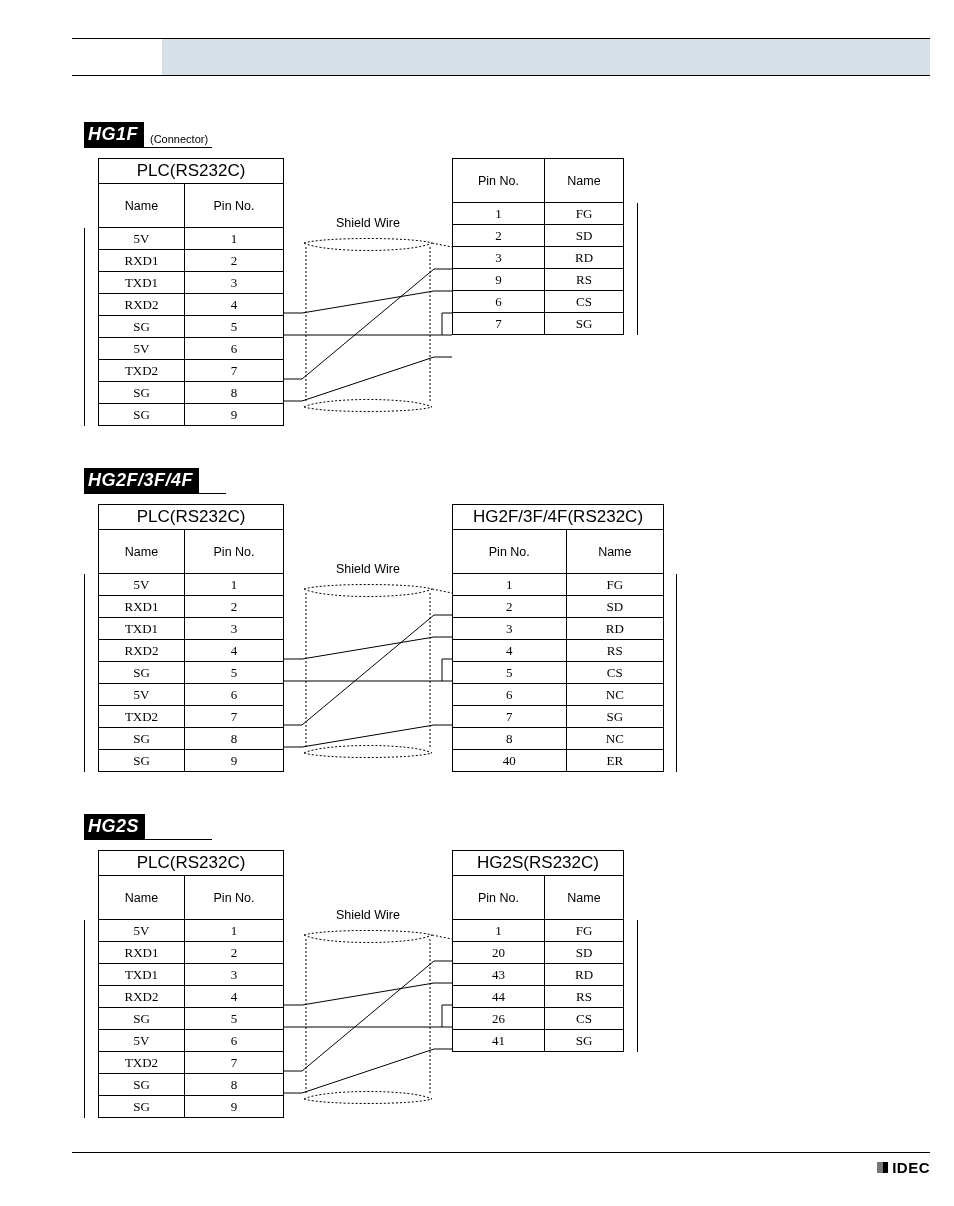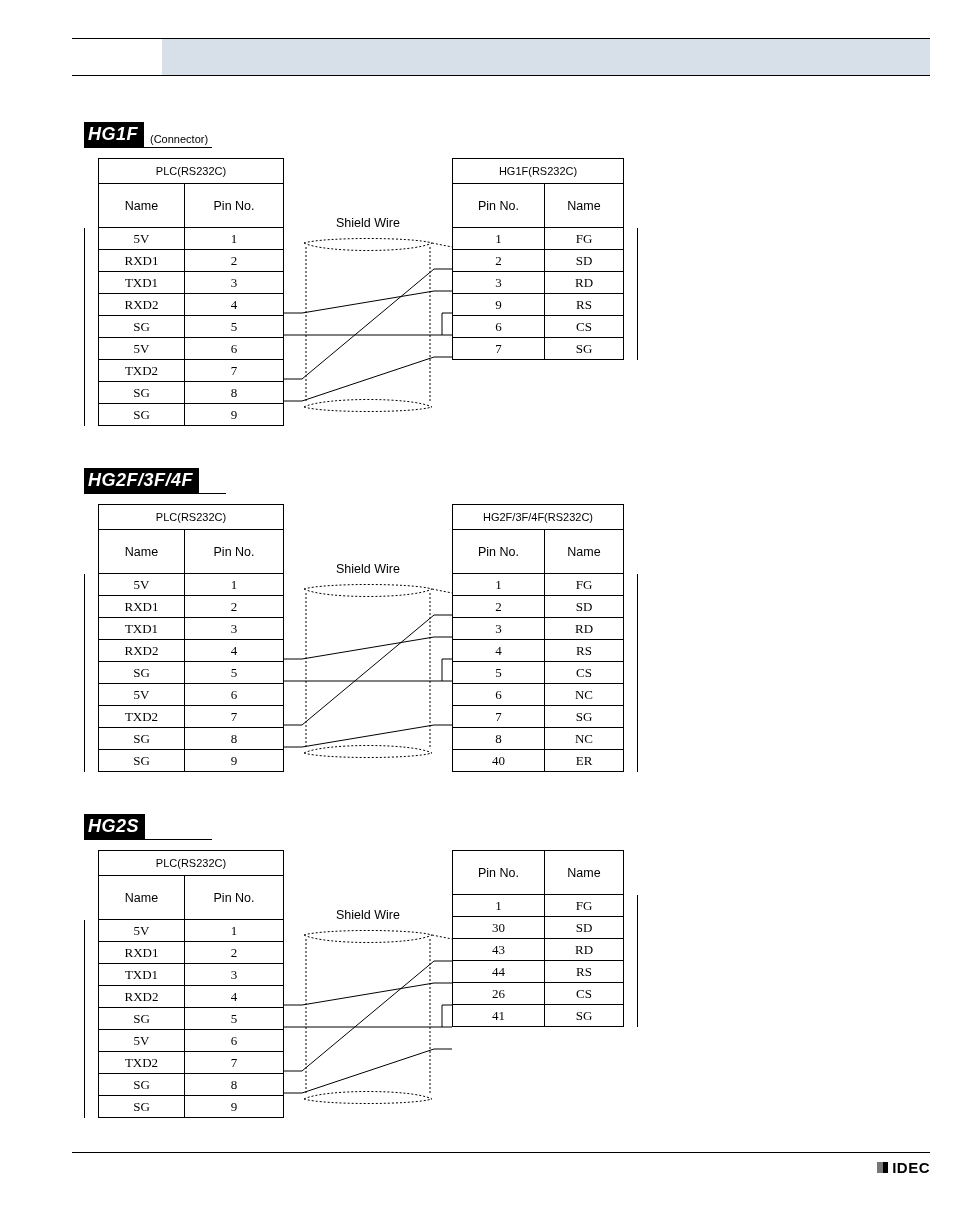--- a/index.html
+++ b/index.html
@@ -65,21 +65,21 @@
   .pin-table.right { width: 186px; }
   .pin-table th, .pin-table td {
     border: 1px solid #000;
     text-align: center;
     padding: 4px 6px;
     font-weight: normal;
   }
   .pin-table .device-hdr th {
     border: 1px solid #000;
     font-family: Arial, sans-serif;
-    font-size: 11px;
+    font-size: 17px;
     padding: 5px 4px;
   }
   .pin-table .col-hdr th {
     font-family: Arial, sans-serif;
     font-size: 12.5px;
     height: 44px;
   }
   .pin-table td.stub {
     width: 14px;
     border-left: 1px solid #000;
@@ -144,311 +144,20 @@
 </head>
 <body>
 
 <div class="page-frame">
   <div class="top-bar"></div>
   <div id="sections">
       <div class="section">
     <div class="section-header">
       <span class="model-badge">HG1F</span>
       <span class="conn-note">(Connector)</span>
-    </div>
-    <div class="diagram">
-      <table class="pin-table left">
-            <tbody>
-              <tr class="device-hdr">
-                <th class="stub-h" style="padding: 0px 4px; line-height: 24px; height: 24px;"></th>
-                <th colspan="2" style="padding: 0px 4px; line-height: 24px; height: 24px;">PLC(RS232C)</th>
-              </tr>
-              <tr class="col-hdr">
-                <th class="stub-h" style="padding: 12px 6px; line-height: normal; height: 44px;"></th>
-                <th style="height: 44px; padding: 12px 6px; line-height: normal;">Name</th>
-                <th style="height: 44px; padding: 12px 6px; line-height: normal;">Pin No.</th>
-              </tr>
-              <tr>
-                <td class="stub" style="padding: 0px 6px; line-height: 21px;"></td>
-                <td style="height: 22px; padding: 0px 6px; line-height: 21px;">5V</td>
-                <td style="height: 22px; padding: 0px 6px; line-height: 21px;">1</td>
-              </tr>
-              <tr>
-                <td class="stub" style="padding: 0px 6px; line-height: 21px;"></td>
-                <td style="height: 22px; padding: 0px 6px; line-height: 21px;">RXD1</td>
-                <td style="height: 22px; padding: 0px 6px; line-height: 21px;">2</td>
-              </tr>
-              <tr>
-                <td class="stub" style="padding: 0px 6px; line-height: 21px;"></td>
-                <td style="height: 22px; padding: 0px 6px; line-height: 21px;">TXD1</td>
-                <td style="height: 22px; padding: 0px 6px; line-height: 21px;">3</td>
-              </tr>
-              <tr>
-                <td class="stub" style="padding: 0px 6px; line-height: 21px;"></td>
-                <td style="height: 22px; padding: 0px 6px; line-height: 21px;">RXD2</td>
-                <td style="height: 22px; padding: 0px 6px; line-height: 21px;">4</td>
-              </tr>
-              <tr>
-                <td class="stub" style="padding: 0px 6px; line-height: 21px;"></td>
-                <td style="height: 22px; padding: 0px 6px; line-height: 21px;">SG</td>
-                <td style="height: 22px; padding: 0px 6px; line-height: 21px;">5</td>
-              </tr>
-              <tr>
-                <td class="stub" style="padding: 0px 6px; line-height: 21px;"></td>
-                <td style="height: 22px; padding: 0px 6px; line-height: 21px;">5V</td>
-                <td style="height: 22px; padding: 0px 6px; line-height: 21px;">6</td>
-              </tr>
-              <tr>
-                <td class="stub" style="padding: 0px 6px; line-height: 21px;"></td>
-                <td style="height: 22px; padding: 0px 6px; line-height: 21px;">TXD2</td>
-                <td style="height: 22px; padding: 0px 6px; line-height: 21px;">7</td>
-              </tr>
-              <tr>
-                <td class="stub" style="padding: 0px 6px; line-height: 21px;"></td>
-                <td style="height: 22px; padding: 0px 6px; line-height: 21px;">SG</td>
-                <td style="height: 22px; padding: 0px 6px; line-height: 21px;">8</td>
-              </tr>
-              <tr>
-                <td class="stub" style="padding: 0px 6px; line-height: 21px;"></td>
-                <td style="height: 22px; padding: 0px 6px; line-height: 21px;">SG</td>
-                <td style="height: 22px; padding: 0px 6px; line-height: 21px;">9</td>
-              </tr>
-            </tbody>
-          </table>
-      <div class="wire-col">
-        <div class="shield-label">Shield Wire</div>
-        <svg class="wire-svg" width="168" height="210">
-    <path d="M 20 7
-             C 40 1, 128 1, 148 7
-             L 148 7
-             C 128 17, 40 17, 20 7 Z" stroke="#000" stroke-width="1" stroke-dasharray="2 2" fill="none"></path>
-    <path d="M 22 11 L 22 167" stroke="#000" stroke-width="1" stroke-dasharray="2 2" fill="none"></path>
-    <path d="M 146 11 L 146 167" stroke="#000" stroke-width="1" stroke-dasharray="2 2" fill="none"></path>
-    <path d="M 20 171
-             C 40 177, 128 177, 148 171
-             C 128 161, 40 161, 20 171 Z" stroke="#000" stroke-width="1" stroke-dasharray="2 2" fill="none"></path>
-    <line x1="148" y1="7" x2="168" y2="11" stroke="#000" stroke-width="1" stroke-dasharray="2 2" fill="none"></line>
-  <line x1="0" y1="77" x2="18" y2="77" stroke="#000" stroke-width="1"></line>
-              <line x1="0" y1="99" x2="18" y2="99" stroke="#000" stroke-width="1"></line>
-              <line x1="0" y1="143" x2="18" y2="143" stroke="#000" stroke-width="1"></line>
-              <line x1="0" y1="165" x2="18" y2="165" stroke="#000" stroke-width="1"></line>
-              <line x1="18" y1="77" x2="150" y2="55" stroke="#000" stroke-width="1"></line>
-              <line x1="150" y1="55" x2="168" y2="55" stroke="#000" stroke-width="1"></line>
-              <line x1="18" y1="99" x2="150" y2="99" stroke="#000" stroke-width="1"></line>
-              <line x1="150" y1="99" x2="168" y2="99" stroke="#000" stroke-width="1"></line>
-              <line x1="18" y1="143" x2="150" y2="33" stroke="#000" stroke-width="1"></line>
-              <line x1="150" y1="33" x2="168" y2="33" stroke="#000" stroke-width="1"></line>
-              <line x1="18" y1="165" x2="150" y2="121" stroke="#000" stroke-width="1"></line>
-              <line x1="150" y1="121" x2="168" y2="121" stroke="#000" stroke-width="1"></line>
-              <line x1="158" y1="77" x2="158" y2="99" stroke="#000" stroke-width="1"></line>
-              <line x1="158" y1="77" x2="168" y2="77" stroke="#000" stroke-width="1"></line>
-            </svg>
-      </div>
-      <table class="pin-table right">
-            <tbody>
-              <tr class="device-hdr">
-                <th colspan="2" style="padding: 0px 4px; line-height: 24px; height: 24px;">HG1F(RS232C)</th>
-                <th class="stub-h" style="padding: 0px 4px; line-height: 24px; height: 24px;"></th>
-              </tr>
-              <tr class="col-hdr">
-                <th style="height: 44px; padding: 12px 6px; line-height: normal;">Pin No.</th>
-                <th style="height: 44px; padding: 12px 6px; line-height: normal;">Name</th>
-                <th class="stub-h" style="padding: 12px 6px; line-height: normal; height: 44px;"></th>
-              </tr>
-              <tr>
-                <td style="height: 22px; padding: 0px 6px; line-height: 21px;">1</td>
-                <td style="height: 22px; padding: 0px 6px; line-height: 21px;">FG</td>
-                <td class="stub" style="padding: 0px 6px; line-height: 21px;"></td>
-              </tr>
-              <tr>
-                <td style="height: 22px; padding: 0px 6px; line-height: 21px;">2</td>
-                <td style="height: 22px; padding: 0px 6px; line-height: 21px;">SD</td>
-                <td class="stub" style="padding: 0px 6px; line-height: 21px;"></td>
-              </tr>
-              <tr>
-                <td style="height: 22px; padding: 0px 6px; line-height: 21px;">3</td>
-                <td style="height: 22px; padding: 0px 6px; line-height: 21px;">RD</td>
-                <td class="stub" style="padding: 0px 6px; line-height: 21px;"></td>
-              </tr>
-              <tr>
-                <td style="height: 22px; padding: 0px 6px; line-height: 21px;">9</td>
-                <td style="height: 22px; padding: 0px 6px; line-height: 21px;">RS</td>
-                <td class="stub" style="padding: 0px 6px; line-height: 21px;"></td>
-              </tr>
-              <tr>
-                <td style="height: 22px; padding: 0px 6px; line-height: 21px;">6</td>
-                <td style="height: 22px; padding: 0px 6px; line-height: 21px;">CS</td>
-                <td class="stub" style="padding: 0px 6px; line-height: 21px;"></td>
-              </tr>
-              <tr>
-                <td style="height: 22px; padding: 0px 6px; line-height: 21px;">7</td>
-                <td style="height: 22px; padding: 0px 6px; line-height: 21px;">SG</td>
-                <td class="stub" style="padding: 0px 6px; line-height: 21px;"></td>
-              </tr>
-            </tbody>
-          </table>
-    </div>
-  </div>
-      <div class="section wide-header">
-    <div class="section-header">
-      <span class="model-badge">HG2F/3F/4F</span>
-
-    </div>
-    <div class="diagram">
-      <table class="pin-table left">
-            <tbody>
-              <tr class="device-hdr">
-                <th class="stub-h" style="padding: 0px 4px; line-height: 24px; height: 24px;"></th>
-                <th colspan="2" style="padding: 0px 4px; line-height: 24px; height: 24px;">PLC(RS232C)</th>
-              </tr>
-              <tr class="col-hdr">
-                <th class="stub-h" style="padding: 12px 6px; line-height: normal; height: 44px;"></th>
-                <th style="height: 44px; padding: 12px 6px; line-height: normal;">Name</th>
-                <th style="height: 44px; padding: 12px 6px; line-height: normal;">Pin No.</th>
-              </tr>
-              <tr>
-                <td class="stub" style="padding: 0px 6px; line-height: 21px;"></td>
-                <td style="height: 22px; padding: 0px 6px; line-height: 21px;">5V</td>
-                <td style="height: 22px; padding: 0px 6px; line-height: 21px;">1</td>
-              </tr>
-              <tr>
-                <td class="stub" style="padding: 0px 6px; line-height: 21px;"></td>
-                <td style="height: 22px; padding: 0px 6px; line-height: 21px;">RXD1</td>
-                <td style="height: 22px; padding: 0px 6px; line-height: 21px;">2</td>
-              </tr>
-              <tr>
-                <td class="stub" style="padding: 0px 6px; line-height: 21px;"></td>
-                <td style="height: 22px; padding: 0px 6px; line-height: 21px;">TXD1</td>
-                <td style="height: 22px; padding: 0px 6px; line-height: 21px;">3</td>
-              </tr>
-              <tr>
-                <td class="stub" style="padding: 0px 6px; line-height: 21px;"></td>
-                <td style="height: 22px; padding: 0px 6px; line-height: 21px;">RXD2</td>
-                <td style="height: 22px; padding: 0px 6px; line-height: 21px;">4</td>
-              </tr>
-              <tr>
-                <td class="stub" style="padding: 0px 6px; line-height: 21px;"></td>
-                <td style="height: 22px; padding: 0px 6px; line-height: 21px;">SG</td>
-                <td style="height: 22px; padding: 0px 6px; line-height: 21px;">5</td>
-              </tr>
-              <tr>
-                <td class="stub" style="padding: 0px 6px; line-height: 21px;"></td>
-                <td style="height: 22px; padding: 0px 6px; line-height: 21px;">5V</td>
-                <td style="height: 22px; padding: 0px 6px; line-height: 21px;">6</td>
-              </tr>
-              <tr>
-                <td class="stub" style="padding: 0px 6px; line-height: 21px;"></td>
-                <td style="height: 22px; padding: 0px 6px; line-height: 21px;">TXD2</td>
-                <td style="height: 22px; padding: 0px 6px; line-height: 21px;">7</td>
-              </tr>
-              <tr>
-                <td class="stub" style="padding: 0px 6px; line-height: 21px;"></td>
-                <td style="height: 22px; padding: 0px 6px; line-height: 21px;">SG</td>
-                <td style="height: 22px; padding: 0px 6px; line-height: 21px;">8</td>
-              </tr>
-              <tr>
-                <td class="stub" style="padding: 0px 6px; line-height: 21px;"></td>
-                <td style="height: 22px; padding: 0px 6px; line-height: 21px;">SG</td>
-                <td style="height: 22px; padding: 0px 6px; line-height: 21px;">9</td>
-              </tr>
-            </tbody>
-          </table>
-      <div class="wire-col">
-        <div class="shield-label">Shield Wire</div>
-        <svg class="wire-svg" width="168" height="210">
-    <path d="M 20 7
-             C 40 1, 128 1, 148 7
-             L 148 7
-             C 128 17, 40 17, 20 7 Z" stroke="#000" stroke-width="1" stroke-dasharray="2 2" fill="none"></path>
-    <path d="M 22 11 L 22 167" stroke="#000" stroke-width="1" stroke-dasharray="2 2" fill="none"></path>
-    <path d="M 146 11 L 146 167" stroke="#000" stroke-width="1" stroke-dasharray="2 2" fill="none"></path>
-    <path d="M 20 171
-             C 40 177, 128 177, 148 171
-             C 128 161, 40 161, 20 171 Z" stroke="#000" stroke-width="1" stroke-dasharray="2 2" fill="none"></path>
-    <line x1="148" y1="7" x2="168" y2="11" stroke="#000" stroke-width="1" stroke-dasharray="2 2" fill="none"></line>
-  <line x1="0" y1="77" x2="18" y2="77" stroke="#000" stroke-width="1"></line>
-              <line x1="0" y1="99" x2="18" y2="99" stroke="#000" stroke-width="1"></line>
-              <line x1="0" y1="143" x2="18" y2="143" stroke="#000" stroke-width="1"></line>
-              <line x1="0" y1="165" x2="18" y2="165" stroke="#000" stroke-width="1"></line>
-              <line x1="18" y1="77" x2="150" y2="55" stroke="#000" stroke-width="1"></line>
-              <line x1="150" y1="55" x2="168" y2="55" stroke="#000" stroke-width="1"></line>
-              <line x1="18" y1="99" x2="150" y2="99" stroke="#000" stroke-width="1"></line>
-              <line x1="150" y1="99" x2="168" y2="99" stroke="#000" stroke-width="1"></line>
-              <line x1="18" y1="143" x2="150" y2="33" stroke="#000" stroke-width="1"></line>
-              <line x1="150" y1="33" x2="168" y2="33" stroke="#000" stroke-width="1"></line>
-              <line x1="18" y1="165" x2="150" y2="143" stroke="#000" stroke-width="1"></line>
-              <line x1="150" y1="143" x2="168" y2="143" stroke="#000" stroke-width="1"></line>
-              <line x1="158" y1="77" x2="158" y2="99" stroke="#000" stroke-width="1"></line>
-              <line x1="158" y1="77" x2="168" y2="77" stroke="#000" stroke-width="1"></line>
-            </svg>
-      </div>
-      <table class="pin-table right">
-            <tbody>
-              <tr class="device-hdr">
-                <th colspan="2" style="padding: 0px 0; line-height: 24px; height: 24px;">HG2F/3F/4F(RS232C)</th>
-                <th class="stub-h" style="padding: 0px 4px; line-height: 24px; height: 24px;"></th>
-              </tr>
-              <tr class="col-hdr">
-                <th style="height: 44px; padding: 12px 6px; line-height: normal;">Pin No.</th>
-                <th style="height: 44px; padding: 12px 6px; line-height: normal;">Name</th>
-                <th class="stub-h" style="padding: 12px 6px; line-height: normal; height: 44px;"></th>
-              </tr>
-              <tr>
-                <td style="height: 22px; padding: 0px 6px; line-height: 21px;">1</td>
-                <td style="height: 22px; padding: 0px 6px; line-height: 21px;">FG</td>
-                <td class="stub" style="padding: 0px 6px; line-height: 21px;"></td>
-              </tr>
-              <tr>
-                <td style="height: 22px; padding: 0px 6px; line-height: 21px;">2</td>
-                <td style="height: 22px; padding: 0px 6px; line-height: 21px;">SD</td>
-                <td class="stub" style="padding: 0px 6px; line-height: 21px;"></td>
-              </tr>
-              <tr>
-                <td style="height: 22px; padding: 0px 6px; line-height: 21px;">3</td>
-                <td style="height: 22px; padding: 0px 6px; line-height: 21px;">RD</td>
-                <td class="stub" style="padding: 0px 6px; line-height: 21px;"></td>
-              </tr>
-              <tr>
-                <td style="height: 22px; padding: 0px 6px; line-height: 21px;">4</td>
-                <td style="height: 22px; padding: 0px 6px; line-height: 21px;">RS</td>
-                <td class="stub" style="padding: 0px 6px; line-height: 21px;"></td>
-              </tr>
-              <tr>
-                <td style="height: 22px; padding: 0px 6px; line-height: 21px;">5</td>
-                <td style="height: 22px; padding: 0px 6px; line-height: 21px;">CS</td>
-                <td class="stub" style="padding: 0px 6px; line-height: 21px;"></td>
-              </tr>
-              <tr>
-                <td style="height: 22px; padding: 0px 6px; line-height: 21px;">6</td>
-                <td style="height: 22px; padding: 0px 6px; line-height: 21px;">NC</td>
-                <td class="stub" style="padding: 0px 6px; line-height: 21px;"></td>
-              </tr>
-              <tr>
-                <td style="height: 22px; padding: 0px 6px; line-height: 21px;">7</td>
-                <td style="height: 22px; padding: 0px 6px; line-height: 21px;">SG</td>
-                <td class="stub" style="padding: 0px 6px; line-height: 21px;"></td>
-              </tr>
-              <tr>
-                <td style="height: 22px; padding: 0px 6px; line-height: 21px;">8</td>
-                <td style="height: 22px; padding: 0px 6px; line-height: 21px;">NC</td>
-                <td class="stub" style="padding: 0px 6px; line-height: 21px;"></td>
-              </tr>
-              <tr>
-                <td style="height: 22px; padding: 0px 6px; line-height: 21px;">40</td>
-                <td style="height: 22px; padding: 0px 6px; line-height: 21px;">ER</td>
-                <td class="stub" style="padding: 0px 6px; line-height: 21px;"></td>
-              </tr>
-            </tbody>
-          </table>
-    </div>
-  </div>
-      <div class="section">
-    <div class="section-header">
-      <span class="model-badge">HG2S</span>
-
     </div>
     <div class="diagram">
       <table class="pin-table left">
             <tbody>
               <tr class="device-hdr">
                 <th class="stub-h" style="padding: 0px 4px; line-height: 24px; height: 24px;"></th>
                 <th colspan="2" style="padding: 0px 4px; line-height: 24px; height: 24px;">PLC(RS232C)</th>
               </tr>
               <tr class="col-hdr">
                 <th class="stub-h" style="padding: 12px 6px; line-height: normal; height: 44px;"></th>
@@ -537,21 +246,312 @@
                 <th style="height: 44px; padding: 12px 6px; line-height: normal;">Pin No.</th>
                 <th style="height: 44px; padding: 12px 6px; line-height: normal;">Name</th>
                 <th class="stub-h" style="padding: 12px 6px; line-height: normal; height: 44px;"></th>
               </tr>
               <tr>
                 <td style="height: 22px; padding: 0px 6px; line-height: 21px;">1</td>
                 <td style="height: 22px; padding: 0px 6px; line-height: 21px;">FG</td>
                 <td class="stub" style="padding: 0px 6px; line-height: 21px;"></td>
               </tr>
               <tr>
-                <td style="height: 22px; padding: 0px 6px; line-height: 21px;">30</td>
+                <td style="height: 22px; padding: 0px 6px; line-height: 21px;">2</td>
+                <td style="height: 22px; padding: 0px 6px; line-height: 21px;">SD</td>
+                <td class="stub" style="padding: 0px 6px; line-height: 21px;"></td>
+              </tr>
+              <tr>
+                <td style="height: 22px; padding: 0px 6px; line-height: 21px;">3</td>
+                <td style="height: 22px; padding: 0px 6px; line-height: 21px;">RD</td>
+                <td class="stub" style="padding: 0px 6px; line-height: 21px;"></td>
+              </tr>
+              <tr>
+                <td style="height: 22px; padding: 0px 6px; line-height: 21px;">9</td>
+                <td style="height: 22px; padding: 0px 6px; line-height: 21px;">RS</td>
+                <td class="stub" style="padding: 0px 6px; line-height: 21px;"></td>
+              </tr>
+              <tr>
+                <td style="height: 22px; padding: 0px 6px; line-height: 21px;">6</td>
+                <td style="height: 22px; padding: 0px 6px; line-height: 21px;">CS</td>
+                <td class="stub" style="padding: 0px 6px; line-height: 21px;"></td>
+              </tr>
+              <tr>
+                <td style="height: 22px; padding: 0px 6px; line-height: 21px;">7</td>
+                <td style="height: 22px; padding: 0px 6px; line-height: 21px;">SG</td>
+                <td class="stub" style="padding: 0px 6px; line-height: 21px;"></td>
+              </tr>
+            </tbody>
+          </table>
+    </div>
+  </div>
+      <div class="section wide-header">
+    <div class="section-header">
+      <span class="model-badge">HG2F/3F/4F</span>
+
+    </div>
+    <div class="diagram">
+      <table class="pin-table left">
+            <tbody>
+              <tr class="device-hdr">
+                <th class="stub-h" style="padding: 0px 4px; line-height: 24px; height: 24px;"></th>
+                <th colspan="2" style="padding: 0px 4px; line-height: 24px; height: 24px;">PLC(RS232C)</th>
+              </tr>
+              <tr class="col-hdr">
+                <th class="stub-h" style="padding: 12px 6px; line-height: normal; height: 44px;"></th>
+                <th style="height: 44px; padding: 12px 6px; line-height: normal;">Name</th>
+                <th style="height: 44px; padding: 12px 6px; line-height: normal;">Pin No.</th>
+              </tr>
+              <tr>
+                <td class="stub" style="padding: 0px 6px; line-height: 21px;"></td>
+                <td style="height: 22px; padding: 0px 6px; line-height: 21px;">5V</td>
+                <td style="height: 22px; padding: 0px 6px; line-height: 21px;">1</td>
+              </tr>
+              <tr>
+                <td class="stub" style="padding: 0px 6px; line-height: 21px;"></td>
+                <td style="height: 22px; padding: 0px 6px; line-height: 21px;">RXD1</td>
+                <td style="height: 22px; padding: 0px 6px; line-height: 21px;">2</td>
+              </tr>
+              <tr>
+                <td class="stub" style="padding: 0px 6px; line-height: 21px;"></td>
+                <td style="height: 22px; padding: 0px 6px; line-height: 21px;">TXD1</td>
+                <td style="height: 22px; padding: 0px 6px; line-height: 21px;">3</td>
+              </tr>
+              <tr>
+                <td class="stub" style="padding: 0px 6px; line-height: 21px;"></td>
+                <td style="height: 22px; padding: 0px 6px; line-height: 21px;">RXD2</td>
+                <td style="height: 22px; padding: 0px 6px; line-height: 21px;">4</td>
+              </tr>
+              <tr>
+                <td class="stub" style="padding: 0px 6px; line-height: 21px;"></td>
+                <td style="height: 22px; padding: 0px 6px; line-height: 21px;">SG</td>
+                <td style="height: 22px; padding: 0px 6px; line-height: 21px;">5</td>
+              </tr>
+              <tr>
+                <td class="stub" style="padding: 0px 6px; line-height: 21px;"></td>
+                <td style="height: 22px; padding: 0px 6px; line-height: 21px;">5V</td>
+                <td style="height: 22px; padding: 0px 6px; line-height: 21px;">6</td>
+              </tr>
+              <tr>
+                <td class="stub" style="padding: 0px 6px; line-height: 21px;"></td>
+                <td style="height: 22px; padding: 0px 6px; line-height: 21px;">TXD2</td>
+                <td style="height: 22px; padding: 0px 6px; line-height: 21px;">7</td>
+              </tr>
+              <tr>
+                <td class="stub" style="padding: 0px 6px; line-height: 21px;"></td>
+                <td style="height: 22px; padding: 0px 6px; line-height: 21px;">SG</td>
+                <td style="height: 22px; padding: 0px 6px; line-height: 21px;">8</td>
+              </tr>
+              <tr>
+                <td class="stub" style="padding: 0px 6px; line-height: 21px;"></td>
+                <td style="height: 22px; padding: 0px 6px; line-height: 21px;">SG</td>
+                <td style="height: 22px; padding: 0px 6px; line-height: 21px;">9</td>
+              </tr>
+            </tbody>
+          </table>
+      <div class="wire-col">
+        <div class="shield-label">Shield Wire</div>
+        <svg class="wire-svg" width="168" height="210">
+    <path d="M 20 7
+             C 40 1, 128 1, 148 7
+             L 148 7
+             C 128 17, 40 17, 20 7 Z" stroke="#000" stroke-width="1" stroke-dasharray="2 2" fill="none"></path>
+    <path d="M 22 11 L 22 167" stroke="#000" stroke-width="1" stroke-dasharray="2 2" fill="none"></path>
+    <path d="M 146 11 L 146 167" stroke="#000" stroke-width="1" stroke-dasharray="2 2" fill="none"></path>
+    <path d="M 20 171
+             C 40 177, 128 177, 148 171
+             C 128 161, 40 161, 20 171 Z" stroke="#000" stroke-width="1" stroke-dasharray="2 2" fill="none"></path>
+    <line x1="148" y1="7" x2="168" y2="11" stroke="#000" stroke-width="1" stroke-dasharray="2 2" fill="none"></line>
+  <line x1="0" y1="77" x2="18" y2="77" stroke="#000" stroke-width="1"></line>
+              <line x1="0" y1="99" x2="18" y2="99" stroke="#000" stroke-width="1"></line>
+              <line x1="0" y1="143" x2="18" y2="143" stroke="#000" stroke-width="1"></line>
+              <line x1="0" y1="165" x2="18" y2="165" stroke="#000" stroke-width="1"></line>
+              <line x1="18" y1="77" x2="150" y2="55" stroke="#000" stroke-width="1"></line>
+              <line x1="150" y1="55" x2="168" y2="55" stroke="#000" stroke-width="1"></line>
+              <line x1="18" y1="99" x2="150" y2="99" stroke="#000" stroke-width="1"></line>
+              <line x1="150" y1="99" x2="168" y2="99" stroke="#000" stroke-width="1"></line>
+              <line x1="18" y1="143" x2="150" y2="33" stroke="#000" stroke-width="1"></line>
+              <line x1="150" y1="33" x2="168" y2="33" stroke="#000" stroke-width="1"></line>
+              <line x1="18" y1="165" x2="150" y2="143" stroke="#000" stroke-width="1"></line>
+              <line x1="150" y1="143" x2="168" y2="143" stroke="#000" stroke-width="1"></line>
+              <line x1="158" y1="77" x2="158" y2="99" stroke="#000" stroke-width="1"></line>
+              <line x1="158" y1="77" x2="168" y2="77" stroke="#000" stroke-width="1"></line>
+            </svg>
+      </div>
+      <table class="pin-table right">
+            <tbody>
+              <tr class="device-hdr">
+                <th colspan="2" style="padding: 0px 20px; line-height: 24px; height: 24px;">HG2F/3F/4F(RS232C)</th>
+                <th class="stub-h" style="padding: 0px 4px; line-height: 24px; height: 24px;"></th>
+              </tr>
+              <tr class="col-hdr">
+                <th style="height: 44px; padding: 12px 6px; line-height: normal;">Pin No.</th>
+                <th style="height: 44px; padding: 12px 6px; line-height: normal;">Name</th>
+                <th class="stub-h" style="padding: 12px 6px; line-height: normal; height: 44px;"></th>
+              </tr>
+              <tr>
+                <td style="height: 22px; padding: 0px 6px; line-height: 21px;">1</td>
+                <td style="height: 22px; padding: 0px 6px; line-height: 21px;">FG</td>
+                <td class="stub" style="padding: 0px 6px; line-height: 21px;"></td>
+              </tr>
+              <tr>
+                <td style="height: 22px; padding: 0px 6px; line-height: 21px;">2</td>
+                <td style="height: 22px; padding: 0px 6px; line-height: 21px;">SD</td>
+                <td class="stub" style="padding: 0px 6px; line-height: 21px;"></td>
+              </tr>
+              <tr>
+                <td style="height: 22px; padding: 0px 6px; line-height: 21px;">3</td>
+                <td style="height: 22px; padding: 0px 6px; line-height: 21px;">RD</td>
+                <td class="stub" style="padding: 0px 6px; line-height: 21px;"></td>
+              </tr>
+              <tr>
+                <td style="height: 22px; padding: 0px 6px; line-height: 21px;">4</td>
+                <td style="height: 22px; padding: 0px 6px; line-height: 21px;">RS</td>
+                <td class="stub" style="padding: 0px 6px; line-height: 21px;"></td>
+              </tr>
+              <tr>
+                <td style="height: 22px; padding: 0px 6px; line-height: 21px;">5</td>
+                <td style="height: 22px; padding: 0px 6px; line-height: 21px;">CS</td>
+                <td class="stub" style="padding: 0px 6px; line-height: 21px;"></td>
+              </tr>
+              <tr>
+                <td style="height: 22px; padding: 0px 6px; line-height: 21px;">6</td>
+                <td style="height: 22px; padding: 0px 6px; line-height: 21px;">NC</td>
+                <td class="stub" style="padding: 0px 6px; line-height: 21px;"></td>
+              </tr>
+              <tr>
+                <td style="height: 22px; padding: 0px 6px; line-height: 21px;">7</td>
+                <td style="height: 22px; padding: 0px 6px; line-height: 21px;">SG</td>
+                <td class="stub" style="padding: 0px 6px; line-height: 21px;"></td>
+              </tr>
+              <tr>
+                <td style="height: 22px; padding: 0px 6px; line-height: 21px;">8</td>
+                <td style="height: 22px; padding: 0px 6px; line-height: 21px;">NC</td>
+                <td class="stub" style="padding: 0px 6px; line-height: 21px;"></td>
+              </tr>
+              <tr>
+                <td style="height: 22px; padding: 0px 6px; line-height: 21px;">40</td>
+                <td style="height: 22px; padding: 0px 6px; line-height: 21px;">ER</td>
+                <td class="stub" style="padding: 0px 6px; line-height: 21px;"></td>
+              </tr>
+            </tbody>
+          </table>
+    </div>
+  </div>
+      <div class="section">
+    <div class="section-header">
+      <span class="model-badge">HG2S</span>
+
+    </div>
+    <div class="diagram">
+      <table class="pin-table left">
+            <tbody>
+              <tr class="device-hdr">
+                <th class="stub-h" style="padding: 0px 4px; line-height: 24px; height: 24px;"></th>
+                <th colspan="2" style="padding: 0px 4px; line-height: 24px; height: 24px;">PLC(RS232C)</th>
+              </tr>
+              <tr class="col-hdr">
+                <th class="stub-h" style="padding: 12px 6px; line-height: normal; height: 44px;"></th>
+                <th style="height: 44px; padding: 12px 6px; line-height: normal;">Name</th>
+                <th style="height: 44px; padding: 12px 6px; line-height: normal;">Pin No.</th>
+              </tr>
+              <tr>
+                <td class="stub" style="padding: 0px 6px; line-height: 21px;"></td>
+                <td style="height: 22px; padding: 0px 6px; line-height: 21px;">5V</td>
+                <td style="height: 22px; padding: 0px 6px; line-height: 21px;">1</td>
+              </tr>
+              <tr>
+                <td class="stub" style="padding: 0px 6px; line-height: 21px;"></td>
+                <td style="height: 22px; padding: 0px 6px; line-height: 21px;">RXD1</td>
+                <td style="height: 22px; padding: 0px 6px; line-height: 21px;">2</td>
+              </tr>
+              <tr>
+                <td class="stub" style="padding: 0px 6px; line-height: 21px;"></td>
+                <td style="height: 22px; padding: 0px 6px; line-height: 21px;">TXD1</td>
+                <td style="height: 22px; padding: 0px 6px; line-height: 21px;">3</td>
+              </tr>
+              <tr>
+                <td class="stub" style="padding: 0px 6px; line-height: 21px;"></td>
+                <td style="height: 22px; padding: 0px 6px; line-height: 21px;">RXD2</td>
+                <td style="height: 22px; padding: 0px 6px; line-height: 21px;">4</td>
+              </tr>
+              <tr>
+                <td class="stub" style="padding: 0px 6px; line-height: 21px;"></td>
+                <td style="height: 22px; padding: 0px 6px; line-height: 21px;">SG</td>
+                <td style="height: 22px; padding: 0px 6px; line-height: 21px;">5</td>
+              </tr>
+              <tr>
+                <td class="stub" style="padding: 0px 6px; line-height: 21px;"></td>
+                <td style="height: 22px; padding: 0px 6px; line-height: 21px;">5V</td>
+                <td style="height: 22px; padding: 0px 6px; line-height: 21px;">6</td>
+              </tr>
+              <tr>
+                <td class="stub" style="padding: 0px 6px; line-height: 21px;"></td>
+                <td style="height: 22px; padding: 0px 6px; line-height: 21px;">TXD2</td>
+                <td style="height: 22px; padding: 0px 6px; line-height: 21px;">7</td>
+              </tr>
+              <tr>
+                <td class="stub" style="padding: 0px 6px; line-height: 21px;"></td>
+                <td style="height: 22px; padding: 0px 6px; line-height: 21px;">SG</td>
+                <td style="height: 22px; padding: 0px 6px; line-height: 21px;">8</td>
+              </tr>
+              <tr>
+                <td class="stub" style="padding: 0px 6px; line-height: 21px;"></td>
+                <td style="height: 22px; padding: 0px 6px; line-height: 21px;">SG</td>
+                <td style="height: 22px; padding: 0px 6px; line-height: 21px;">9</td>
+              </tr>
+            </tbody>
+          </table>
+      <div class="wire-col">
+        <div class="shield-label">Shield Wire</div>
+        <svg class="wire-svg" width="168" height="210">
+    <path d="M 20 7
+             C 40 1, 128 1, 148 7
+             L 148 7
+             C 128 17, 40 17, 20 7 Z" stroke="#000" stroke-width="1" stroke-dasharray="2 2" fill="none"></path>
+    <path d="M 22 11 L 22 167" stroke="#000" stroke-width="1" stroke-dasharray="2 2" fill="none"></path>
+    <path d="M 146 11 L 146 167" stroke="#000" stroke-width="1" stroke-dasharray="2 2" fill="none"></path>
+    <path d="M 20 171
+             C 40 177, 128 177, 148 171
+             C 128 161, 40 161, 20 171 Z" stroke="#000" stroke-width="1" stroke-dasharray="2 2" fill="none"></path>
+    <line x1="148" y1="7" x2="168" y2="11" stroke="#000" stroke-width="1" stroke-dasharray="2 2" fill="none"></line>
+  <line x1="0" y1="77" x2="18" y2="77" stroke="#000" stroke-width="1"></line>
+              <line x1="0" y1="99" x2="18" y2="99" stroke="#000" stroke-width="1"></line>
+              <line x1="0" y1="143" x2="18" y2="143" stroke="#000" stroke-width="1"></line>
+              <line x1="0" y1="165" x2="18" y2="165" stroke="#000" stroke-width="1"></line>
+              <line x1="18" y1="77" x2="150" y2="55" stroke="#000" stroke-width="1"></line>
+              <line x1="150" y1="55" x2="168" y2="55" stroke="#000" stroke-width="1"></line>
+              <line x1="18" y1="99" x2="150" y2="99" stroke="#000" stroke-width="1"></line>
+              <line x1="150" y1="99" x2="168" y2="99" stroke="#000" stroke-width="1"></line>
+              <line x1="18" y1="143" x2="150" y2="33" stroke="#000" stroke-width="1"></line>
+              <line x1="150" y1="33" x2="168" y2="33" stroke="#000" stroke-width="1"></line>
+              <line x1="18" y1="165" x2="150" y2="121" stroke="#000" stroke-width="1"></line>
+              <line x1="150" y1="121" x2="168" y2="121" stroke="#000" stroke-width="1"></line>
+              <line x1="158" y1="77" x2="158" y2="99" stroke="#000" stroke-width="1"></line>
+              <line x1="158" y1="77" x2="168" y2="77" stroke="#000" stroke-width="1"></line>
+            </svg>
+      </div>
+      <table class="pin-table right">
+            <tbody>
+              <tr class="device-hdr">
+                <th colspan="2" style="padding: 0px 4px; line-height: 24px; height: 24px;">HG2S(RS232C)</th>
+                <th class="stub-h" style="padding: 0px 4px; line-height: 24px; height: 24px;"></th>
+              </tr>
+              <tr class="col-hdr">
+                <th style="height: 44px; padding: 12px 6px; line-height: normal;">Pin No.</th>
+                <th style="height: 44px; padding: 12px 6px; line-height: normal;">Name</th>
+                <th class="stub-h" style="padding: 12px 6px; line-height: normal; height: 44px;"></th>
+              </tr>
+              <tr>
+                <td style="height: 22px; padding: 0px 6px; line-height: 21px;">1</td>
+                <td style="height: 22px; padding: 0px 6px; line-height: 21px;">FG</td>
+                <td class="stub" style="padding: 0px 6px; line-height: 21px;"></td>
+              </tr>
+              <tr>
+                <td style="height: 22px; padding: 0px 6px; line-height: 21px;">20</td>
                 <td style="height: 22px; padding: 0px 6px; line-height: 21px;">SD</td>
                 <td class="stub" style="padding: 0px 6px; line-height: 21px;"></td>
               </tr>
               <tr>
                 <td style="height: 22px; padding: 0px 6px; line-height: 21px;">43</td>
                 <td style="height: 22px; padding: 0px 6px; line-height: 21px;">RD</td>
                 <td class="stub" style="padding: 0px 6px; line-height: 21px;"></td>
               </tr>
               <tr>
                 <td style="height: 22px; padding: 0px 6px; line-height: 21px;">44</td>

